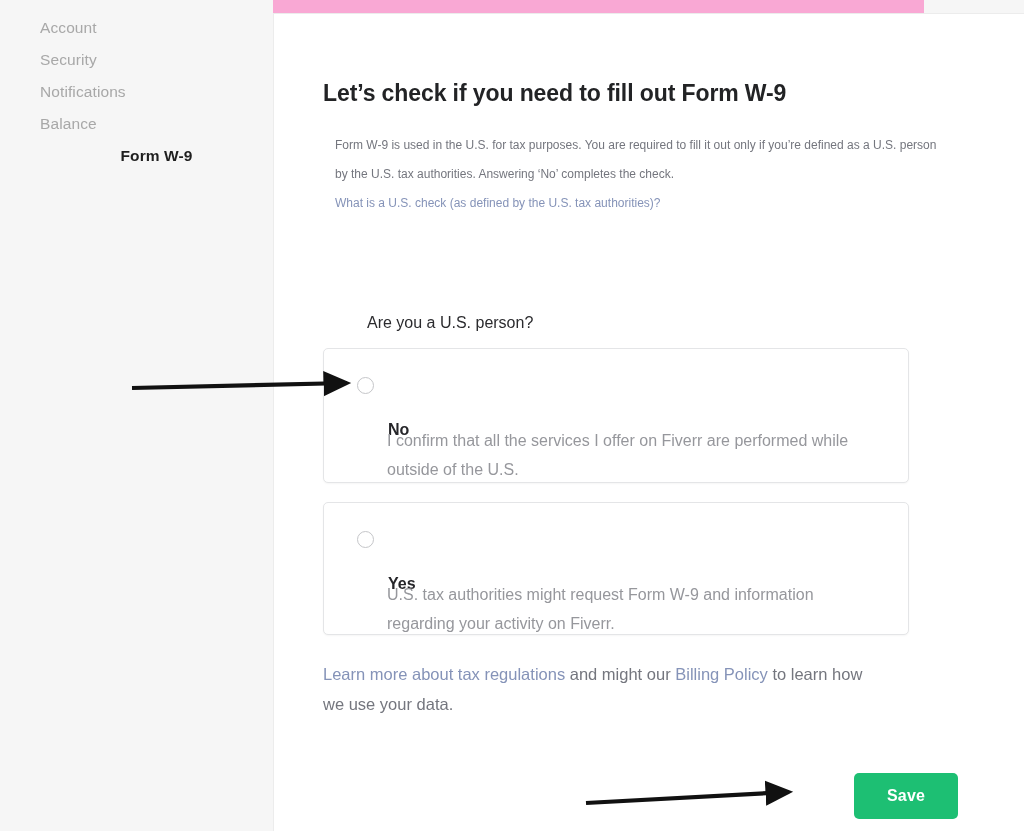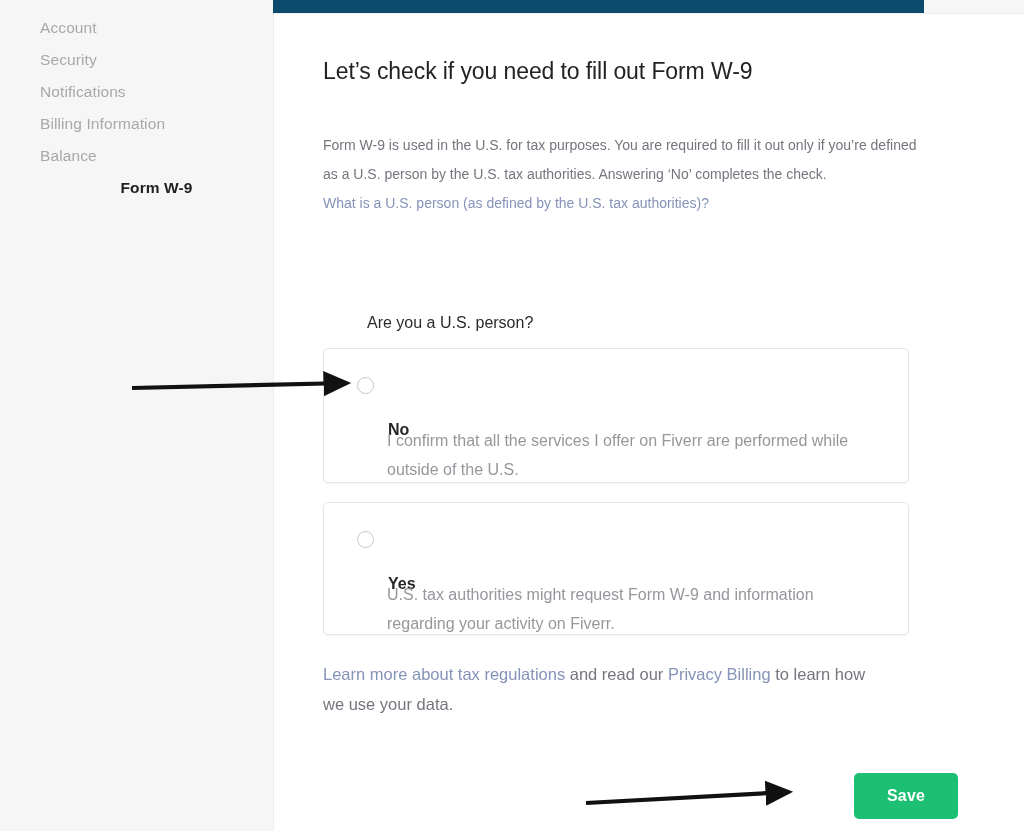--- a/index.html
+++ b/index.html
@@ -13,21 +13,21 @@
     overflow: hidden;
     background: #f6f6f6;
     font-family: "Liberation Sans", sans-serif;
     -webkit-font-smoothing: antialiased;
   }
 
   #page {
     position: relative;
     width: 924px;
     height: 831px;
-    background: #0c4a6e;
+    background: #f9a8d4;
   }
 
   
   #sidebar {
     position: absolute;
     left: 0;
     top: 0;
     width: 273px;
     height: 831px;
     background: #f6f6f6;
@@ -72,35 +72,35 @@
     position: absolute;
     left: 49px;
     top: 0;
     width: 600px;
   }
 
   h1.page-title {
     margin: 0;
     position: absolute;
     left: 0;
-    top: 42px;
+    top: 64px;
     width: 600px;
     font-size: 23px;
     line-height: 30px;
-    font-weight: normal;
+    font-weight: bold;
     color: #222325;
     letter-spacing: -0.1px;
   }
 
   .intro {
     position: absolute;
-    left: 0;
+    left: 12px;
     top: 117px;
     width: 602px;
-    font-size: 14px;
+    font-size: 12px;
     line-height: 29px;
     color: #74767e;
   }
   .intro .link-line {
     display: block;
   }
   a.link {
     color: #8593b8;
     text-decoration: none;
     cursor: pointer;
@@ -213,59 +213,56 @@
       <div class="nav-item">
         <span>Account</span>
       </div>
       <div class="nav-item">
         <span>Security</span>
       </div>
       <div class="nav-item">
         <span>Notifications</span>
       </div>
       <div class="nav-item">
-        <span>Billing Information</span>
-      </div>
-      <div class="nav-item">
         <span>Balance</span>
       </div>
       <div class="nav-item active">
         <span>Form W-9</span>
       </div>
     </div>
   </nav>
 
   <main id="panel">
     <div class="content">
 
       <h1 class="page-title">Let’s check if you need to fill out Form W-9</h1>
 
       <div class="intro">
         <span>Form W-9 is used in the U.S. for tax purposes. You are required to fill it out only if you’re defined as a U.S. person by the U.S. tax authorities. Answering ‘No’ completes the check.</span>
         <span class="link-line">
-          <a class="link" href="#">What is a U.S. person (as defined by the U.S. tax authorities)?</a>
+          <a class="link" href="#">What is a U.S. check (as defined by the U.S. tax authorities)?</a>
         </span>
       </div>
 
       <div class="question">Are you a U.S. person?</div>
 
       <div class="option-card" id="card-no">
         <span class="radio"></span>
         <div class="option-label">No</div>
         <div class="option-desc">I confirm that all the services I offer on Fiverr are performed while outside of the U.S.</div>
       </div>
 
       <div class="option-card" id="card-yes">
         <span class="radio"></span>
         <div class="option-label">Yes</div>
         <div class="option-desc">U.S. tax authorities might request Form W-9 and information regarding your activity on Fiverr.</div>
       </div>
 
       <div class="footnote">
-        <a class="link" href="#">Learn more about tax regulations</a><span> and read our </span><a class="link" href="#">Privacy Billing</a><span> to learn how we use your data.</span>
+        <a class="link" href="#">Learn more about tax regulations</a><span> and might our </span><a class="link" href="#">Billing Policy</a><span> to learn how we use your data.</span>
       </div>
 
       <button id="save-button">Save</button>
 
     </div>
   </main>
 
   <svg id="annotations" viewBox="0 0 1024 831">
     <defs>
       <marker id="arrowhead" markerWidth="7" markerHeight="7" refX="5.6" refY="3.2" orient="auto" markerUnits="strokeWidth">

